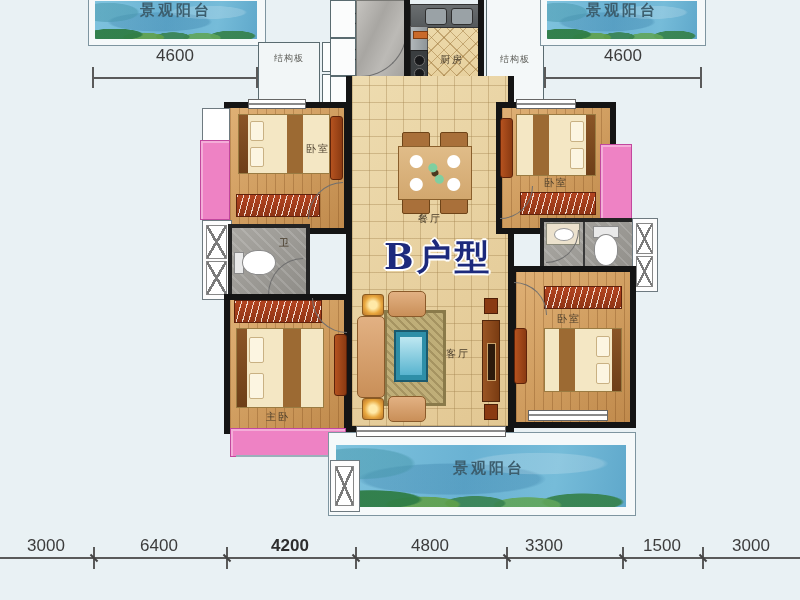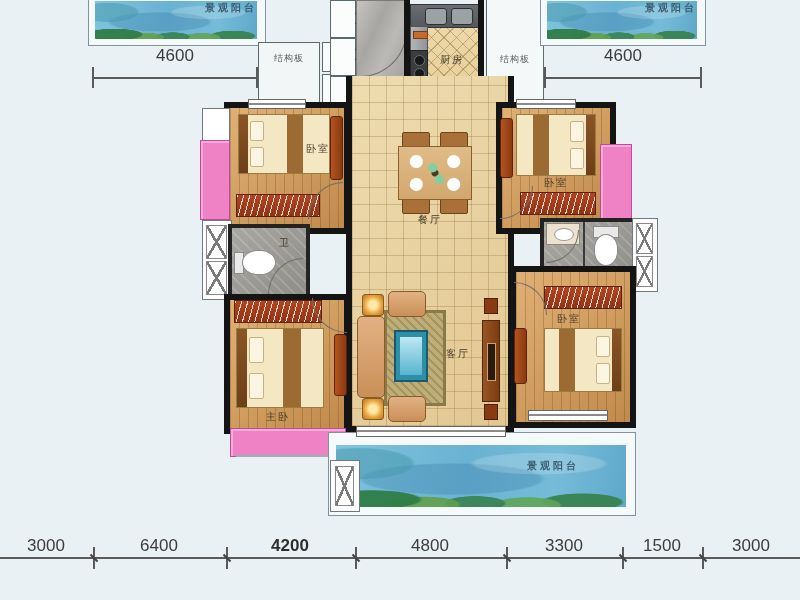--- a/index.html
+++ b/index.html
@@ -73,21 +73,21 @@
   .cabinet{background:linear-gradient(90deg,#b5521f,#8a3a12);border:1px solid #5e230a;border-radius:3px;}
   .lamp{background:radial-gradient(circle at 50% 50%,#ffe9a8 0 28%,#e9a83f 60%,#b9742a 100%);border:1px solid #8a5a20;border-radius:3px;}
   .sofa{background:linear-gradient(#e2b183,#c98f58);border:1px solid #8a5a2a;border-radius:5px;}
   .rug{background:repeating-linear-gradient(45deg, rgba(90,70,30,.25) 0 2px, transparent 2px 6px),#bfae78;border:3px solid #8a7a4a;}
   .ctable{background:#2e8fa8;border:2px solid #1b5a6e;}
   .ctable .glass{position:absolute;left:4px;top:5px;right:4px;bottom:5px;background:linear-gradient(#bfe8f2,#58b4cf);}
   .wc{background:#fff;border:1.5px solid #8a8a8a;border-radius:50%/55%;}
   .chev{width:7px;height:7px;border-right:2px solid #2a2a2a;border-bottom:2px solid #2a2a2a;transform:rotate(-45deg);}
   
   .rlabel{font-size:10px;color:#463a29;letter-spacing:2px;text-align:center;line-height:14px;}
-  .blabel{font-size:10px;color:#3c5e6e;letter-spacing:3px;text-align:right;font-weight:bold;}
+  .blabel{font-size:15px;color:#3c5e6e;letter-spacing:3px;text-align:center;font-weight:bold;}
   .struct{font-size:9px;color:#5a5a55;letter-spacing:1px;text-align:center;}
   .dimnum{font-size:17px;color:#3c3c3c;text-align:center;}
   .dimbold{font-weight:bold;color:#2e2e2e;}
   .dimline{background:#5a5a5a;}
   .tick{background:#5a5a5a;}
   .slash{background:#444;transform:rotate(45deg);}
   #title{
     font-family:"DejaVu Serif","Liberation Serif",serif;font-weight:bold;font-size:35px;
     color:#1d2a7c;letter-spacing:3px;
     text-shadow:-2px 0 #fff,2px 0 #fff,0 -2px #fff,0 2px #fff,-1px -1px #fff,1px 1px #fff,-1px 1px #fff,1px -1px #fff;
@@ -163,22 +163,23 @@
   <div class="abs" style="left:398px;top:146px;width:72px;height:52px;border:1px solid #8a5f2c;
     background:
       radial-gradient(circle at 24% 28%, #fff 0 6px, rgba(255,255,255,0) 7px),
       radial-gradient(circle at 76% 28%, #fff 0 6px, rgba(255,255,255,0) 7px),
       radial-gradient(circle at 24% 72%, #fff 0 6px, rgba(255,255,255,0) 7px),
       radial-gradient(circle at 76% 72%, #fff 0 6px, rgba(255,255,255,0) 7px),
       radial-gradient(circle at 47% 40%, #7fcfa0 0 4px, rgba(0,0,0,0) 5px),
       radial-gradient(circle at 56% 62%, #7fcfa0 0 4px, rgba(0,0,0,0) 5px),
       radial-gradient(circle at 50% 50%, #4a3a20 0 3px, rgba(0,0,0,0) 4px),
       linear-gradient(#e0bc88,#d2a76e);"></div>
-  <div class="abs rlabel" style="left:396px;top:213px;width:68px;">餐厅</div>
-
+  <div class="abs rlabel" style="left:396px;top:213px;width:68px;font-family:Liberation Mono, monospace;">餐厅</div>
+
+  <div class="abs" id="title" style="left:384px;top:234px;">B户型</div>
 
   <div class="abs lamp" style="left:362px;top:294px;width:20px;height:20px;"></div>
   <div class="abs lamp" style="left:362px;top:398px;width:20px;height:20px;"></div>
   <div class="abs rug" style="left:384px;top:310px;width:56px;height:90px;"></div>
   <div class="abs ctable" style="left:394px;top:330px;width:30px;height:48px;">
       <div class="glass"></div>
     </div>
   <div class="abs sofa" style="left:357px;top:316px;width:26px;height:80px;"></div>
   <div class="abs sofa" style="left:388px;top:291px;width:36px;height:24px;"></div>
   <div class="abs sofa" style="left:388px;top:396px;width:36px;height:24px;"></div>
@@ -290,17 +291,17 @@
   <div class="abs slash" style="left:222px;top:557px;width:10px;height:2px;"></div>
   <div class="abs slash" style="left:351px;top:557px;width:10px;height:2px;"></div>
   <div class="abs slash" style="left:502px;top:557px;width:10px;height:2px;"></div>
   <div class="abs slash" style="left:618px;top:557px;width:10px;height:2px;"></div>
   <div class="abs slash" style="left:698px;top:557px;width:10px;height:2px;"></div>
 
   <div class="abs dimnum" style="left:6px;top:536px;width:80px;">3000</div>
   <div class="abs dimnum" style="left:119px;top:536px;width:80px;">6400</div>
   <div class="abs dimnum dimbold" style="left:250px;top:536px;width:80px;">4200</div>
   <div class="abs dimnum" style="left:390px;top:536px;width:80px;">4800</div>
-  <div class="abs dimnum" style="left:524px;top:536px;width:80px;">3300</div>
+  <div class="abs dimnum" style="left:504px;top:536px;width:80px;">3300</div>
   <div class="abs dimnum" style="left:622px;top:536px;width:80px;">1500</div>
   <div class="abs dimnum" style="left:711px;top:536px;width:80px;">3000</div>
 
 </div>
 
 </body></html>

